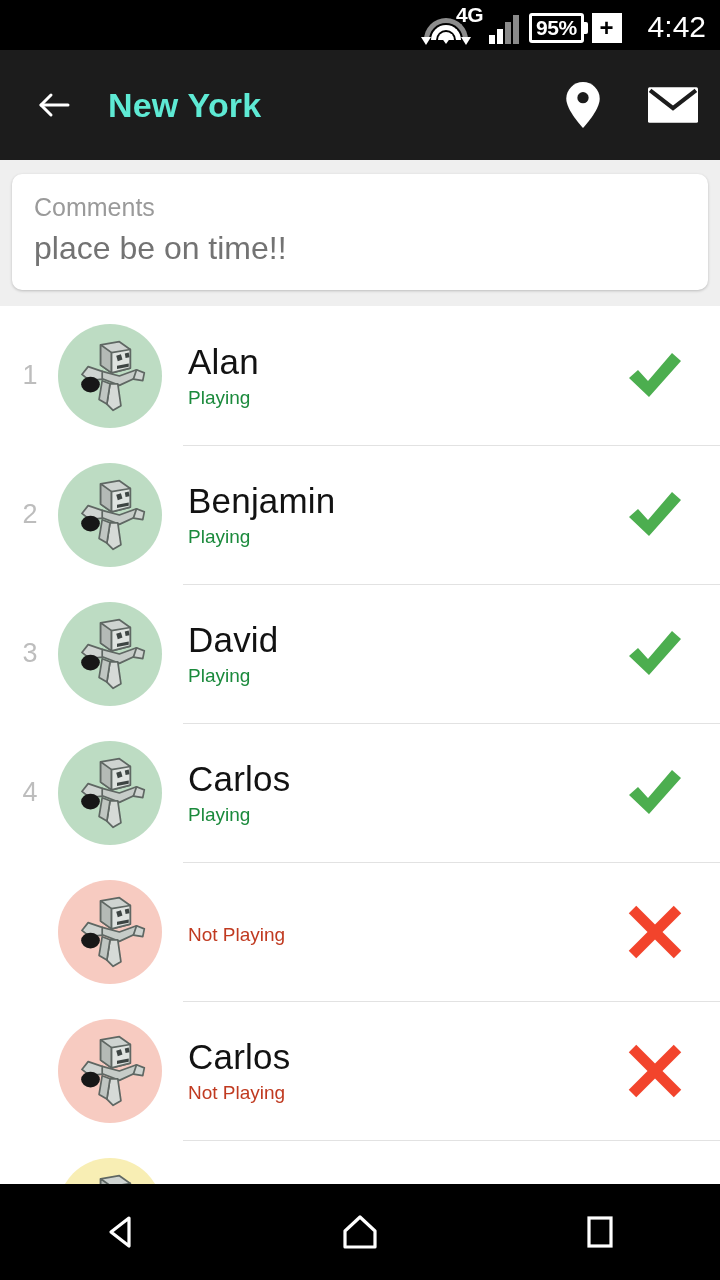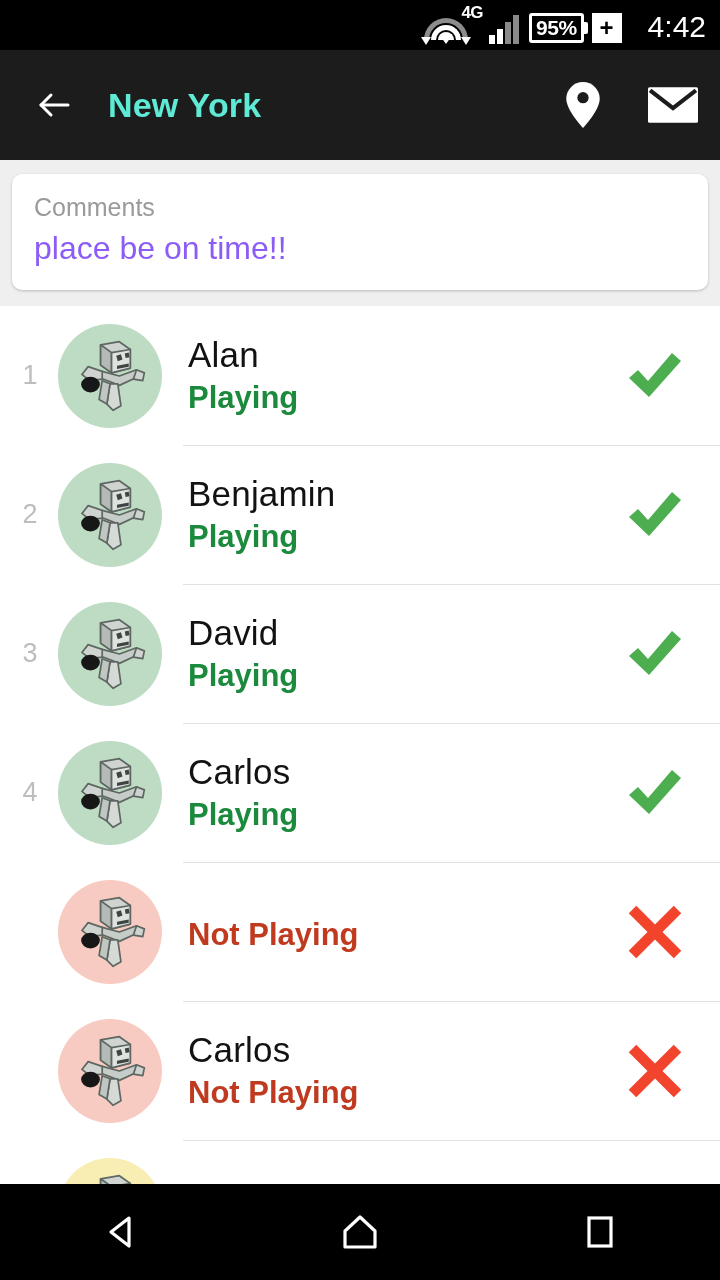--- a/index.html
+++ b/index.html
@@ -27,21 +27,21 @@
   }
   .wifi i.a { width:44px; height:22px; opacity:.55; }
   .wifi i.b { width:30px; height:15px; }
   .wifi i.c { width:16px; height:8px; }
   .wifi .dot { position:absolute; left:50%; bottom:0; transform:translateX(-50%);
     width:0; height:0; border-left:5px solid transparent; border-right:5px solid transparent;
     border-top:7px solid #fff; }
   .wifi .tri-l, .wifi .tri-r { position:absolute; bottom:-1px; width:0; height:0;
     border-left:5px solid transparent; border-right:5px solid transparent; border-top:8px solid #fff; }
   .wifi .tri-l { left:-2px; } .wifi .tri-r { right:-2px; }
-  .gtxt { position:absolute; right:-4px; top:-3px; color:#fff; font-size:17px; font-weight:bold; letter-spacing:-.5px; }
+  .gtxt { position:absolute; right:-4px; top:-3px; color:#fff; font-size:21px; font-weight:bold; letter-spacing:-.5px; }
 
   .bars { display:flex; align-items:flex-end; gap:2px; height:30px; }
   .bars span { width:6px; background:#8a8a8a; }
   .bars span.on { background:#fff; }
   .bars span:nth-child(1){height:9px;} .bars span:nth-child(2){height:15px;}
   .bars span:nth-child(3){height:22px;} .bars span:nth-child(4){height:29px;}
 
   .batt { display:flex; align-items:center; height:32px; }
   .batt .body {
     border:3px solid #fff; border-radius:3px; height:30px; padding:0 4px;
@@ -73,38 +73,38 @@
   .abicon { width:50px; height:50px; display:flex; align-items:center; justify-content:center; }
 
   
   .cardwrap { background:#efefef; padding:14px 12px 16px 12px; }
   .card {
     background:#fff; border-radius:10px; padding:18px 22px 22px 22px;
     box-shadow:0 1px 3px rgba(0,0,0,.22);
     min-height:100px;
   }
   .card-label { color:#9a9a9a; font-size:25px; line-height:1.2; }
-  .card-value { color:#8b5cf6; font-size:32px; line-height:1.25; margin-top:6px; }
+  .card-value { color:#737373; font-size:32px; line-height:1.25; margin-top:6px; }
 
   
   .list { background:#fff; }
   .row { display:flex; align-items:center; height:139px; position:relative; background:#fff; }
   .row .divider { position:absolute; left:183px; right:0; top:0; height:1px; background:#e2e2e2; }
   .idx {
     width:56px; flex:0 0 auto; text-align:center; color:#bdbdbd;
     font-size:27px; padding-left:4px;
   }
   .avatar {
     width:104px; height:104px; border-radius:50%; flex:0 0 auto; margin-left:2px;
     display:flex; align-items:center; justify-content:center; overflow:hidden;
   }
   .avatar svg { width:78px; height:78px; display:block; }
   .info { flex:1 1 auto; padding-left:26px; min-width:0; }
   .pname { font-size:35px; color:#121212; line-height:1.12; letter-spacing:.2px; }
-  .pstatus { font-size:31px; font-weight:bold; line-height:1.15; margin-top:6px; }
+  .pstatus { font-size:19px; font-weight:normal; line-height:1.15; margin-top:6px; }
   .mark { width:130px; flex:0 0 auto; display:flex; align-items:center; justify-content:center; }
   .mark svg { display:block; }
 
   
   .navbar {
     position:absolute; left:0; bottom:0; width:720px; height:96px; background:#000;
     display:flex; align-items:center; justify-content:space-around;
   }
   .navbtn { width:110px; height:96px; display:flex; align-items:center; justify-content:center; }
 

